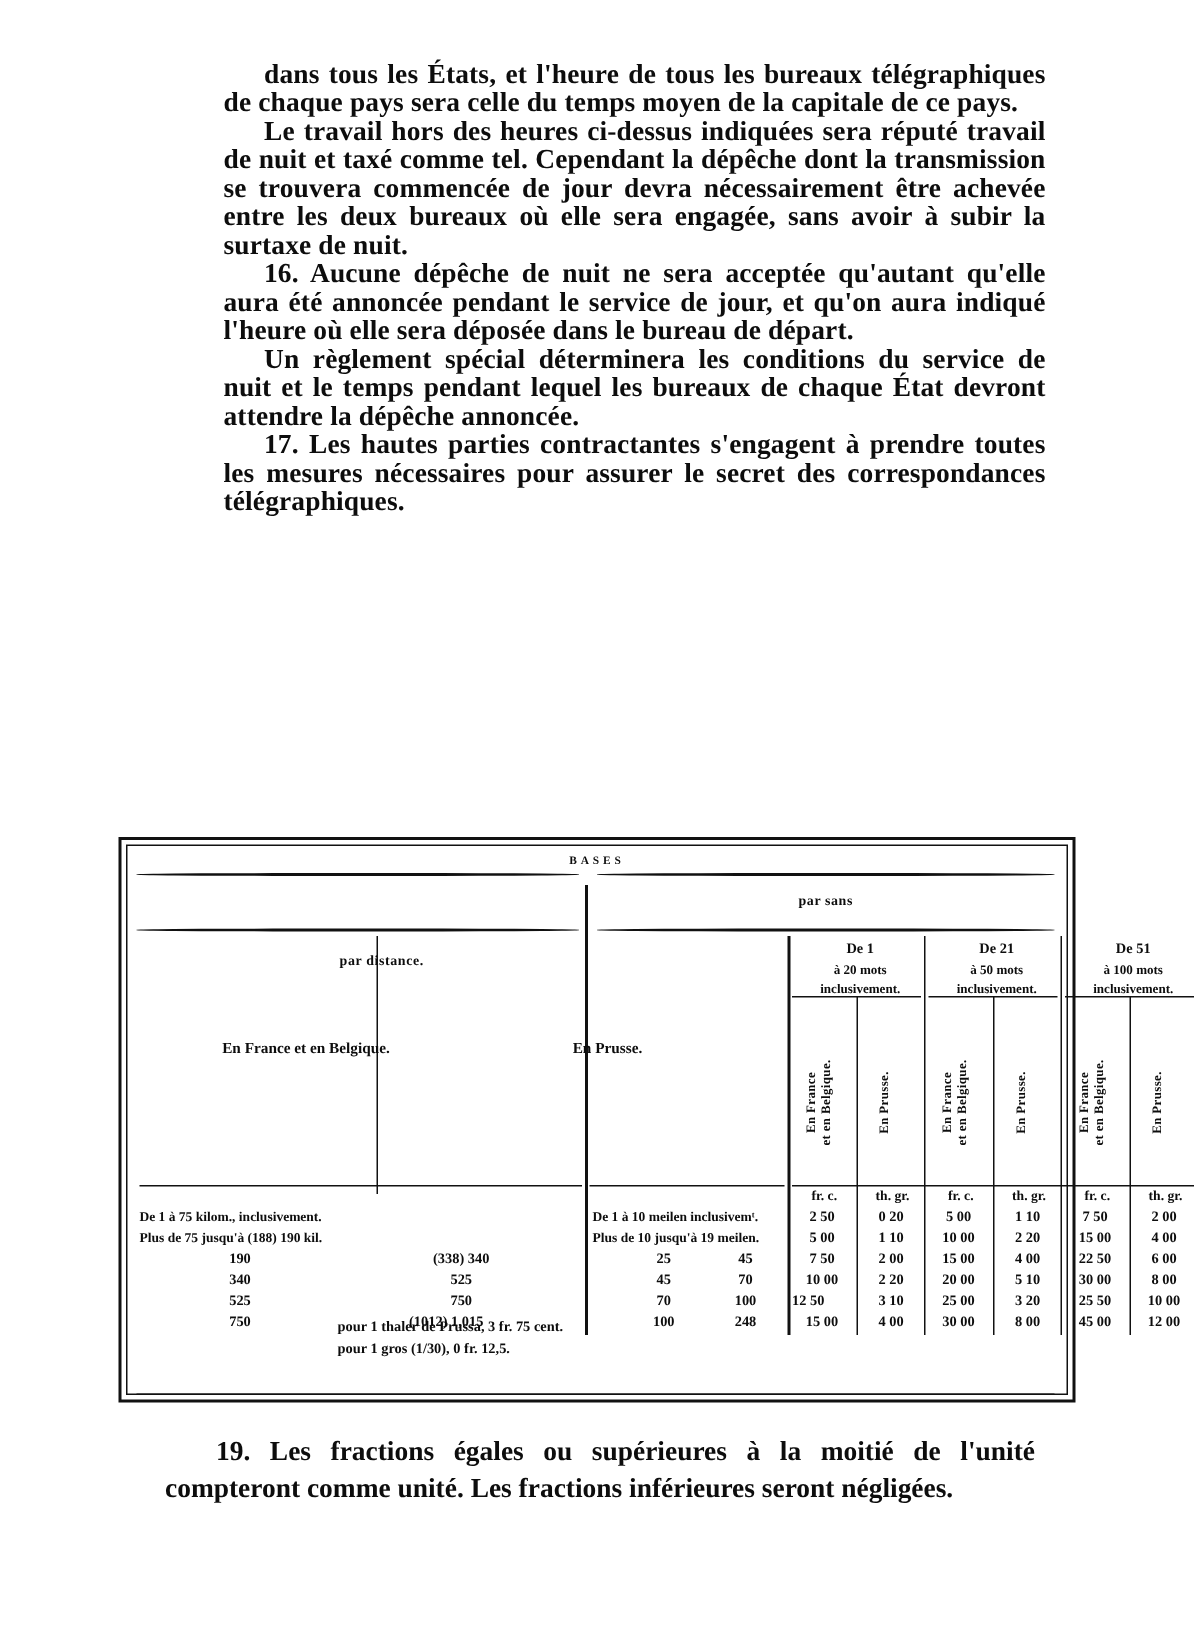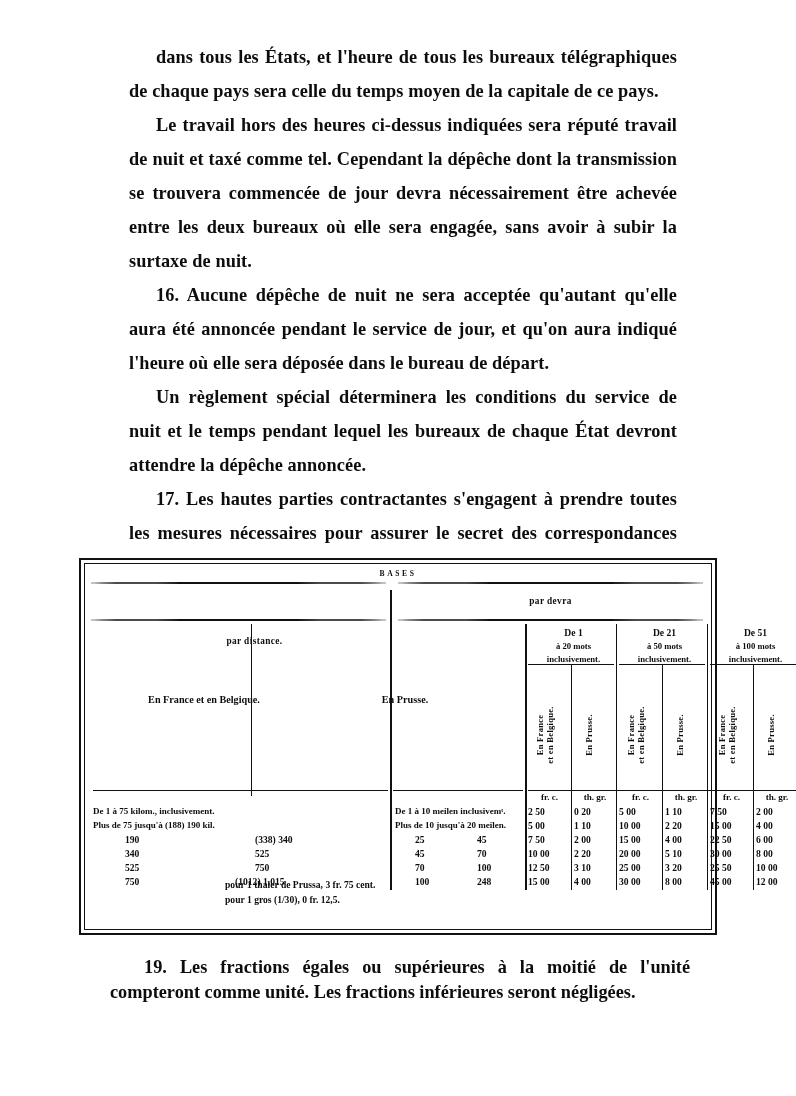--- a/index.html
+++ b/index.html
@@ -9,23 +9,23 @@
     font-family:"Liberation Serif", serif;
     color:#0d0d0d;
     position:relative;
     overflow:hidden;
   }
   .page { position:absolute; inset:0; }
 
   
   .prose {
     position:absolute;
-    left:129px; top:40px; width:548px;
+    left:149px; top:40px; width:548px;
     font-size:18.3px;
-    line-height:34px;
+    line-height:19px;
     text-align:justify;
     font-weight:600;
     letter-spacing:.1px;
   }
   .prose p { margin:0; text-indent:27px; }
 
   
   .prose-end {
     position:absolute;
     left:110px; top:955px; width:580px;
@@ -121,21 +121,21 @@
 
   .unitrow {
     position:absolute; top:228px;
     text-align:center; font-size:9.1px; font-weight:700;
   }
 
   
   .dnum {
     position:absolute;
     font-size:9.6px; font-weight:700;
-    text-align:left; white-space:nowrap;
+    text-align:center; white-space:nowrap;
   }
   .dtext {
     position:absolute;
     font-size:9px; font-weight:700; white-space:nowrap;
   }
 
   
   .nota {
     position:absolute; left:78px; top:314px;
     font-size:9.6px; font-weight:700; line-height:14.6px;
@@ -161,21 +161,21 @@
       <div class="tbl">
 
         <div class="bases">BASES</div>
 
         <div class="swash sw1"></div>
         <div class="swash sw2"></div>
         <div class="swash sw3"></div>
         <div class="swash sw4"></div>
 
         <div class="grouplabel gl-dist">par distance.</div>
-        <div class="grouplabel gl-mots">par devra</div>
+        <div class="grouplabel gl-mots">par sans</div>
 
         <div class="vr thick" style="left:305px; top:26px; height:300px;"></div>
         <div class="vr thick" style="left:440px; top:60px; height:266px;"></div>
         <div class="vr" style="left:166px; top:60px; height:172px;"></div>
 
         <div class="vr" style="left:531px; top:60px; height:266px;"></div>
         <div class="vr" style="left:622px; top:60px; height:266px;"></div>
 
         <div class="vr" style="left:486px; top:100px; height:226px;"></div>
         <div class="vr" style="left:577px; top:100px; height:226px;"></div>
@@ -229,21 +229,21 @@
         <div class="dtext" style="left:8px;  top:242px;">De 1 à   75 kilom., inclusivement.</div>
         <div class="dtext" style="left:310px; top:242px;">De 1 à  10 meilen inclusivemᵗ.</div>
         <div class="dnum" style="left:443px; width:40px; top:242px;">2   50</div>
         <div class="dnum" style="left:489px; width:40px; top:242px;">0   20</div>
         <div class="dnum" style="left:534px; width:40px; top:242px;">5   00</div>
         <div class="dnum" style="left:580px; width:40px; top:242px;">1   10</div>
         <div class="dnum" style="left:625px; width:40px; top:242px;">7   50</div>
         <div class="dnum" style="left:671px; width:40px; top:242px;">2   00</div>
 
         <div class="dtext" style="left:8px;  top:256px;">Plus de   75 jusqu'à (188)  190 kil.</div>
-        <div class="dtext" style="left:310px; top:256px;">Plus de   10 jusqu'à   20 meilen.</div>
+        <div class="dtext" style="left:310px; top:256px;">Plus de   10 jusqu'à   19 meilen.</div>
         <div class="dnum" style="left:443px; width:40px; top:256px;">5   00</div>
         <div class="dnum" style="left:489px; width:40px; top:256px;">1   10</div>
         <div class="dnum" style="left:534px; width:40px; top:256px;">10   00</div>
         <div class="dnum" style="left:580px; width:40px; top:256px;">2   20</div>
         <div class="dnum" style="left:625px; width:40px; top:256px;">15   00</div>
         <div class="dnum" style="left:671px; width:40px; top:256px;">4   00</div>
 
         <div class="dnum" style="left:40px;  width:70px; top:270px;">190</div>
         <div class="dnum" style="left:170px; width:105px; top:270px;">(338)  340</div>
         <div class="dnum" style="left:330px; width:55px; top:270px;">25</div>

